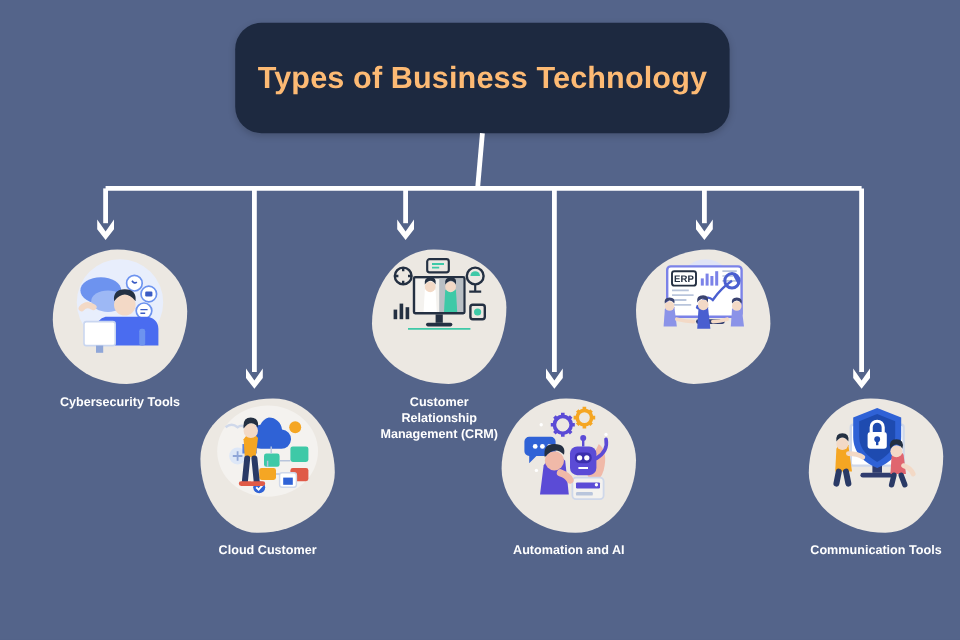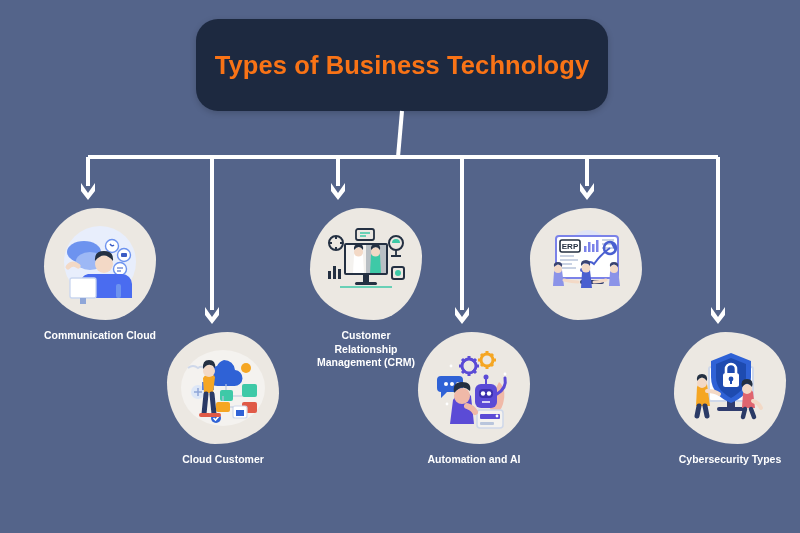--- a/index.html
+++ b/index.html
@@ -14,39 +14,39 @@
   
   .title-box{
     position:absolute;
     left:196px;top:19px;width:412px;height:92px;
     background:#1d2940;
     border-radius:22px;
     display:flex;align-items:center;justify-content:center;
     box-shadow:0 2px 6px rgba(0,0,0,.18);
   }
   .title-text{
-    color:#f97316;
+    color:#fdba74;
     font-size:25.5px;
     font-weight:bold;
     letter-spacing:.1px;
     text-align:center;
     white-space:nowrap;
   }
 
   
   #wires{position:absolute;left:0;top:0;width:800px;height:533px;pointer-events:none;}
 
   
   .node{position:absolute;display:flex;flex-direction:column;align-items:center;}
   .blob{
     position:relative;
     width:112px;height:112px;
     background:#ece8e2;
     border-radius:48% 52% 45% 55% / 52% 46% 54% 48%;
-    display:flex;align-items:center;justify-content:center;
+    display:flex;justify-content:center;
     overflow:hidden;
   }
   .blob.b2{border-radius:54% 46% 57% 43% / 45% 55% 45% 55%;}
   .blob.b3{border-radius:46% 54% 43% 57% / 55% 43% 57% 45%;}
   .blob svg{display:block;}
   .node-label{
     margin-top:9px;
     color:#ffffff;
     font-size:10.5px;
     font-weight:bold;
@@ -106,21 +106,21 @@
         <path d="M63 50h6M63 53h4" stroke="#3b5cc4" stroke-width="1.2"></path>
         <path d="M34 56 h34 a10 10 0 0 1 10 10 v14 H26 v-14 a10 10 0 0 1 8-10z" fill="#4a6cf0"></path>
         <circle cx="50" cy="46" r="9" fill="#f3d9c6"></circle>
         <path d="M41 43 q9 -11 18 0 q1 -10 -9 -10 q-10 0 -9 10z" fill="#243042"></path>
         <rect x="16" y="60" width="26" height="20" rx="2" fill="#fff" stroke="#c9d6f0" stroke-width="1.3"></rect>
         <rect x="26" y="80" width="6" height="6" fill="#8fa6d8"></rect>
         <path d="M24 48 q-6 -4 -10 1" stroke="#f3d9c6" stroke-width="5" fill="none" stroke-linecap="round"></path>
         <rect x="62" y="66" width="5" height="14" rx="2" fill="#6d93ef"></rect>
       </svg>
     </div>
-    <div class="node-label">Communication Cloud</div>
+    <div class="node-label">Cybersecurity Tools</div>
   </div>
 
   <div class="node" style="left:155px;top:332px;">
     <div class="blob b2">
       <svg width="94" height="88" viewBox="0 0 94 88" aria-hidden="true">
         <ellipse cx="47" cy="44" r="40" rx="42" ry="38" fill="#f4f2ef"></ellipse>
         <path d="M48 16 a11 11 0 0 1 11 10 a8 8 0 0 1 -1 16 H42 a10 10 0 0 1 -1 -20 a11 11 0 0 1 7 -6z" fill="#2f62d6"></path>
         <circle cx="70" cy="24" r="5" fill="#f5a623"></circle>
         <path d="M12 24 q5 -4 10 0 q4 -3 7 1" stroke="#cfd8ea" stroke-width="2" fill="none"></path>
         <rect x="44" y="46" width="13" height="11" rx="2" fill="#3ec9a7"></rect>
@@ -278,16 +278,16 @@
         <path d="M14 36 q5 -7 10 0 q1 -7 -5 -7 q-6 0 -5 7z" fill="#243042"></path>
         <path d="M24 46 q8 0 12 3" stroke="#f3d9c6" stroke-width="4" fill="none" stroke-linecap="round"></path>
         <path d="M16 61 l-2 10 M22 61 l2 10" stroke="#2a3a66" stroke-width="5" stroke-linecap="round"></path>
         <path d="M60 48 q6 -8 10 -1 l2 16 h-13z" fill="#e0656f"></path>
         <circle cx="64" cy="44" r="5" fill="#f3d9c6"></circle>
         <path d="M59 42 q5 -7 10 0 q2 -8 -5 -8 q-7 0 -5 8z" fill="#243042"></path>
         <path d="M70 56 q6 2 8 7" stroke="#f3d9c6" stroke-width="4" fill="none" stroke-linecap="round"></path>
         <path d="M62 64 l-2 8 M68 64 l3 8" stroke="#2a3a66" stroke-width="4.5" stroke-linecap="round"></path>
       </svg>
     </div>
-    <div class="node-label">Cybersecurity Types</div>
+    <div class="node-label">Communication Tools</div>
   </div>
 
 </div>
 
 </body></html>

